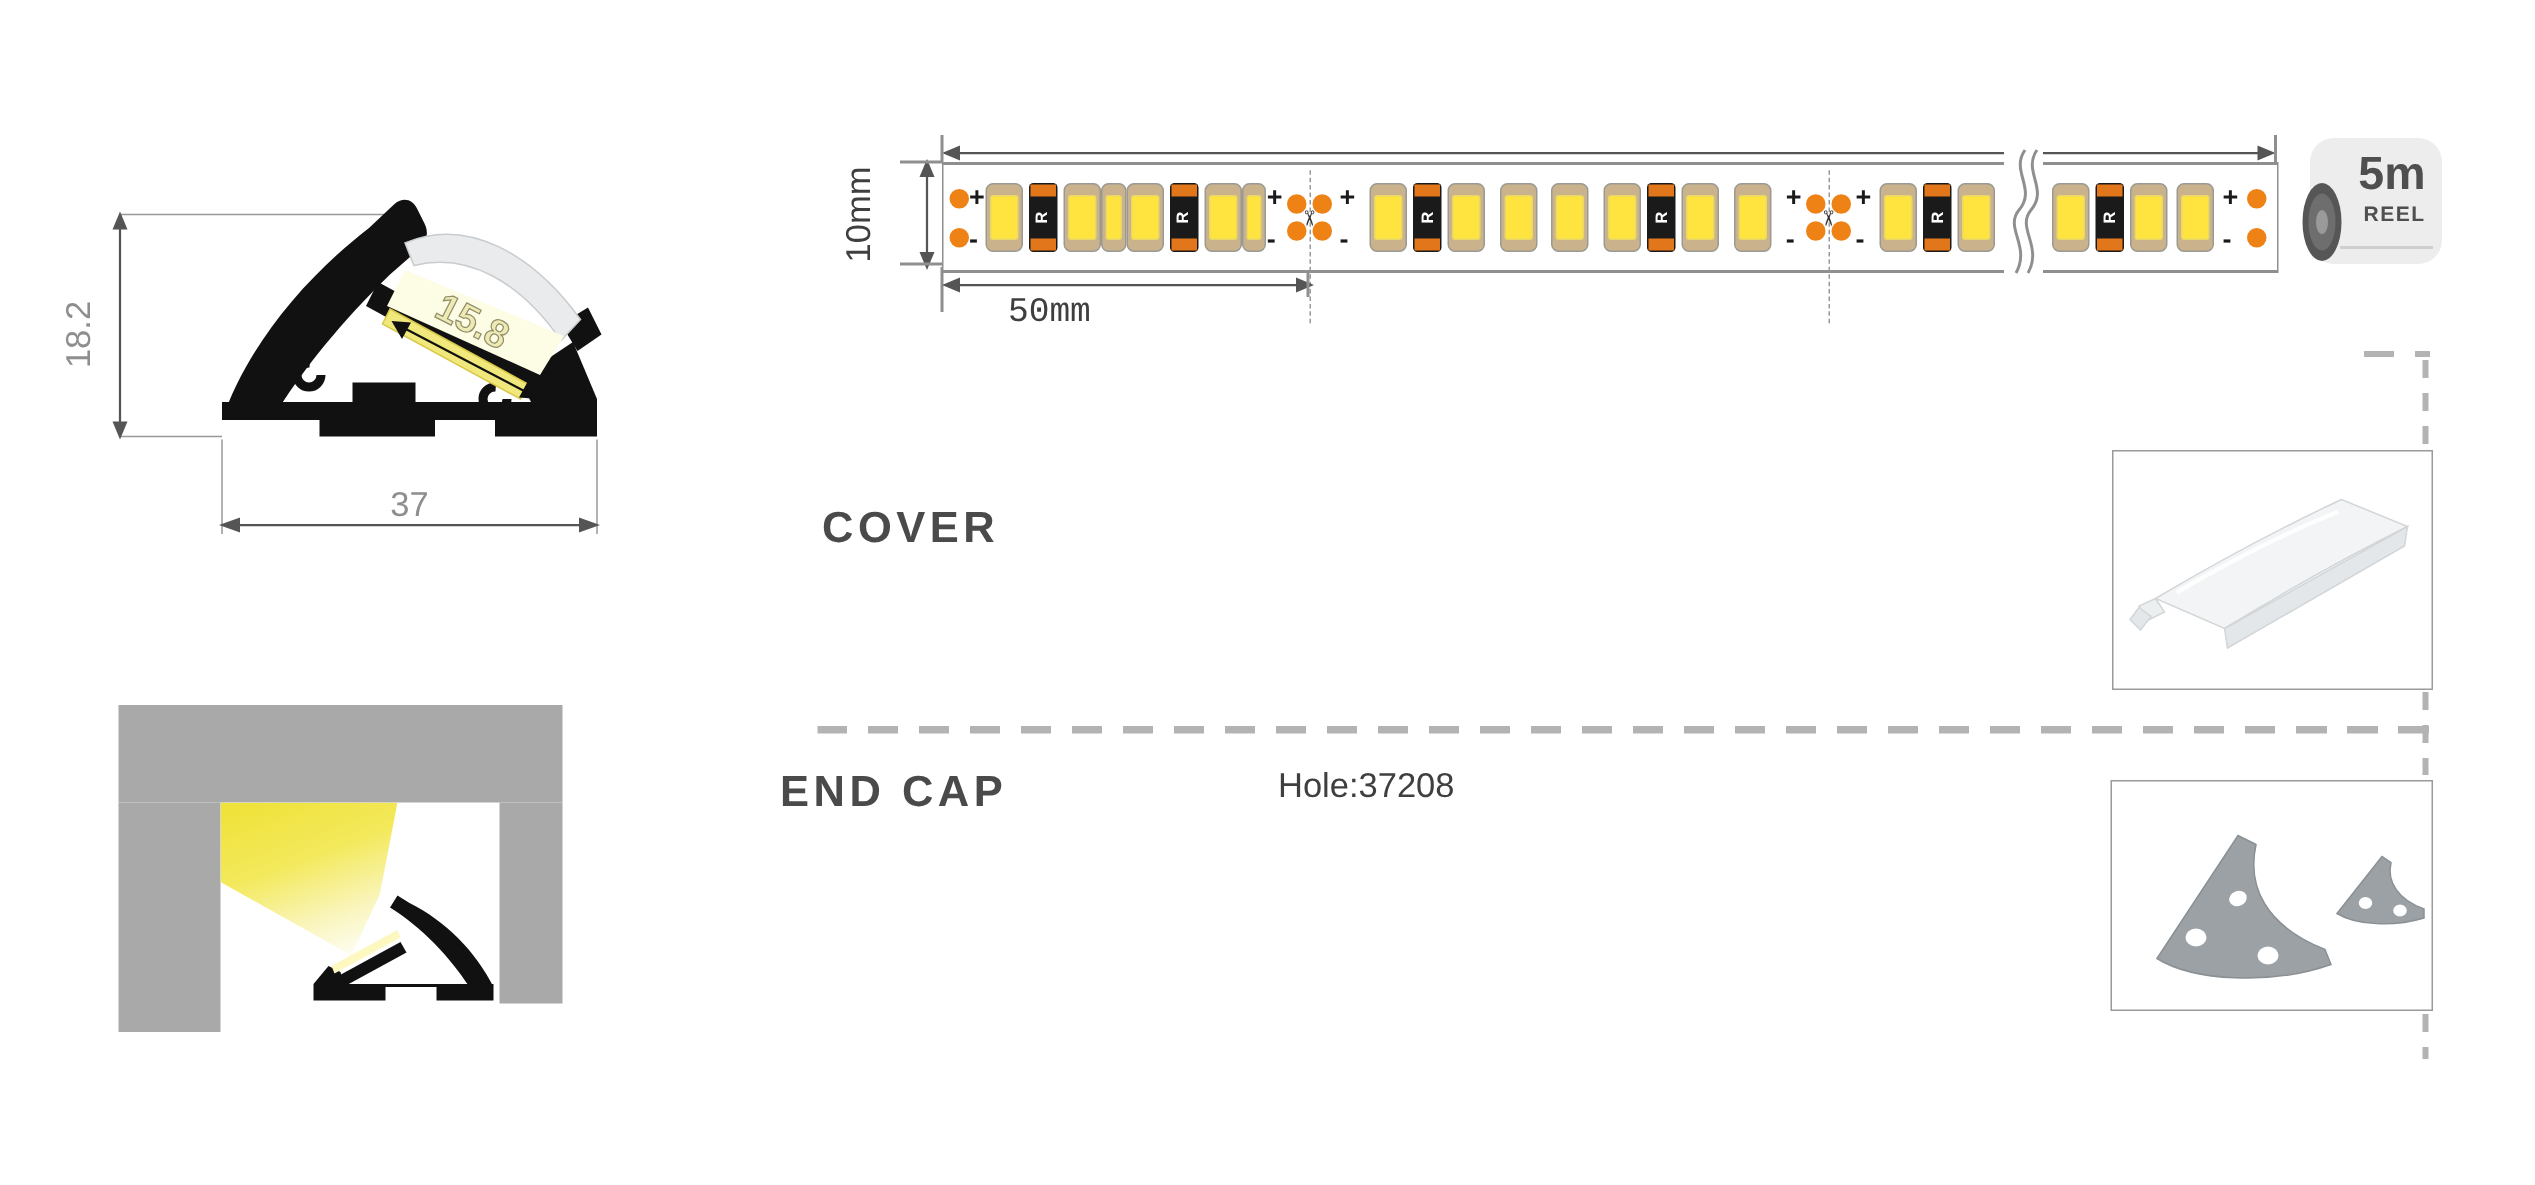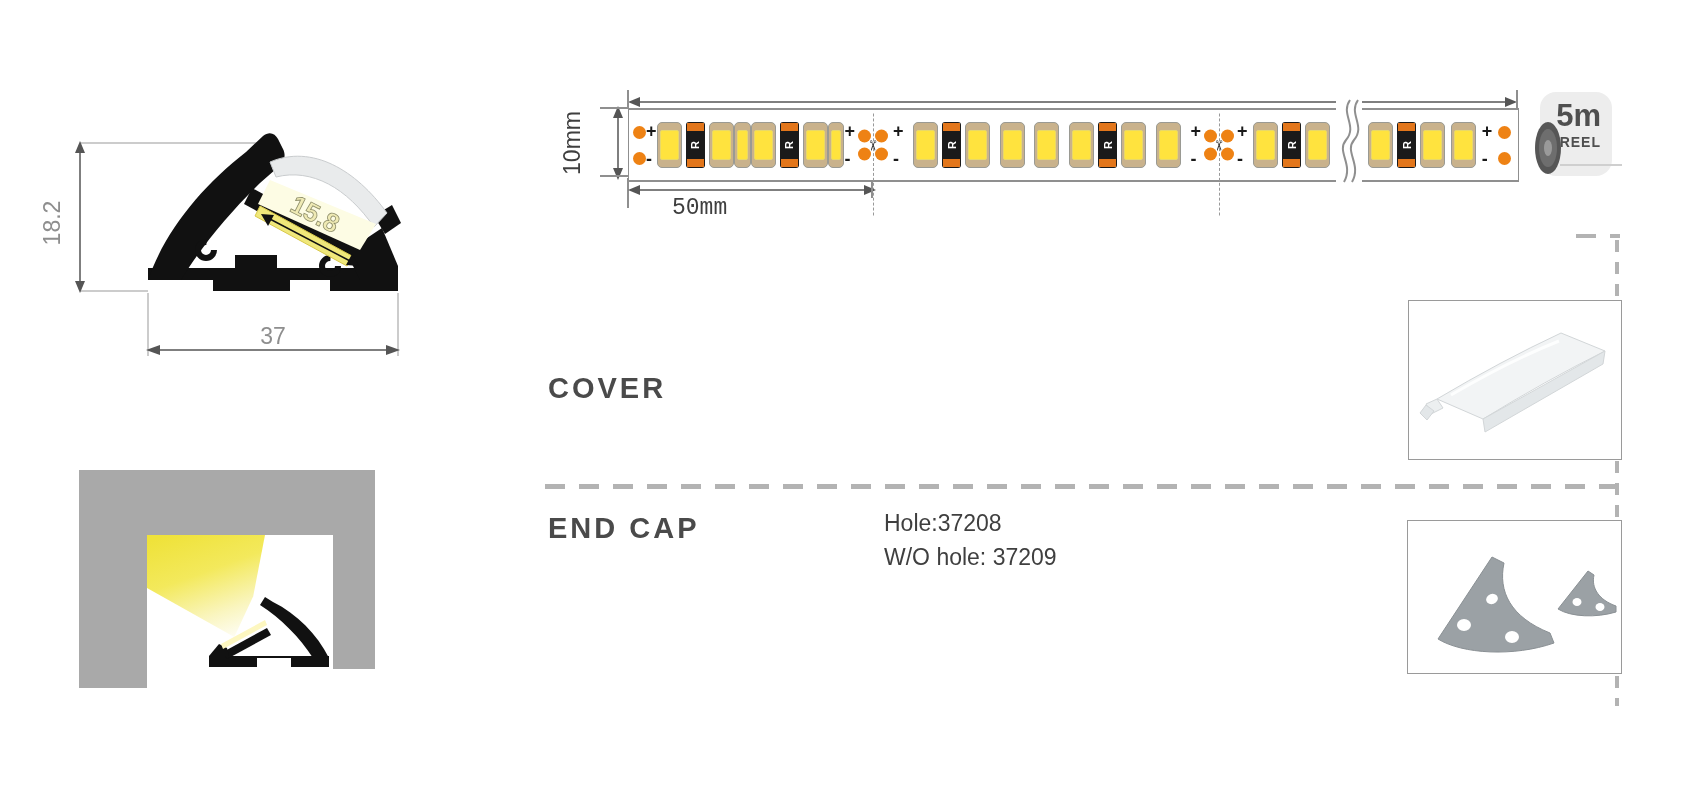--- a/index.html
+++ b/index.html
@@ -35,21 +35,21 @@
   .rlabel{position:absolute;top:50%;left:50%;transform:translate(-50%,-50%) rotate(-90deg);
     color:#fff;font-size:11px;font-weight:bold;font-family:"Liberation Sans",sans-serif;}
   .cluster{position:absolute;top:50%;transform:translate(-50%,-50%);display:flex;gap:4px;}
   .cl-col{display:flex;flex-direction:column;gap:5px;}
   .cutline{position:absolute;left:50%;top:-16px;height:102px;border-left:1.5px dashed #999;}
   .scissors{position:absolute;top:50%;left:50%;transform:translate(-50%,-50%) rotate(90deg);
     font-size:14px;color:#333;z-index:3;}
   .break-mark{width:26px;height:86px;margin-top:-8px;position:relative;z-index:2;background:#fff;}
 
   
-  #reel-badge{left:1540px;top:92px;width:72px;height:84px;background:var(--badge-bg,#ededed);
+  #reel-badge{left:1540px;top:92px;width:88px;height:84px;background:var(--badge-bg,#ededed);
     border-radius:16px;}
   #reel-badge .big{position:absolute;right:11px;top:6px;font-size:31px;font-weight:bold;color:var(--badge-text,#4f4f4f);}
   #reel-badge .small{position:absolute;right:11px;top:42px;font-size:14px;font-weight:bold;letter-spacing:1px;color:var(--badge-text,#4f4f4f);}
   #reel-badge .tape{position:absolute;left:20px;top:72px;width:62px;height:2px;background:#cfcfcf;}
 
   
   .sec-title{font-size:29px;font-weight:bold;letter-spacing:3px;color:var(--title-text,#4a4a4a);white-space:nowrap;}
   .codes{font-size:23px;color:var(--code-text,#3f3f3f);}
   .codes div{line-height:34px;white-space:nowrap;}
   .img-box{background:#fff;border:1px solid var(--box-border,#9a9a9a);}
@@ -313,41 +313,40 @@
     <span class="big">5m</span>
     <span class="small">REEL</span>
     <svg class="abs" style="left:-8px;top:28px;" width="34" height="56" viewBox="0 0 34 56">
       <ellipse cx="16" cy="28" rx="13" ry="26" fill="#565656"></ellipse>
       <ellipse cx="16" cy="28" rx="9" ry="19" fill="#6e6e6e"></ellipse>
       <ellipse cx="16" cy="28" rx="4" ry="8" fill="#9a9a9a"></ellipse>
     </svg>
     <div class="tape"></div>
   </div>
 
-  <div class="abs sec-title" style="left:548px;top:336px;margin-top:36px;">COVER</div>
+  <div class="abs sec-title" style="left:548px;top:336px;">COVER</div>
   <div class="abs img-box" style="left:1408px;top:300px;width:212px;height:158px;">
     <svg width="212" height="158" viewBox="0 0 212 158">
       <path d="M28,98 Q92,60 152,32 L196,50 Q136,80 74,118 Z" fill="#f2f4f5" stroke="#d2d6d8" stroke-width="1"></path>
       <path d="M74,118 L196,50 L194,63 L76,131 Z" fill="#e3e7e9" stroke="#d2d6d8" stroke-width="1"></path>
       <path d="M28,98 l-11,5 5,10 12,-6 Z" fill="#eceff0" stroke="#d2d6d8" stroke-width="1"></path>
       <path d="M17,104 l-6,8 7,7 7,-9 Z" fill="#e3e7e9" stroke="#d2d6d8" stroke-width="1"></path>
       <path d="M42,94 Q100,60 150,40" stroke="#ffffff" stroke-width="3" fill="none" opacity="0.85"></path>
     </svg>
   </div>
 
   <div class="abs dash-h" style="left:545px;top:484px;width:1075px;height:5px;"></div>
   <div class="abs dash-h" style="left:1576px;top:234px;width:44px;height:4px;"></div>
   <div class="abs dash-v" style="left:1615px;top:240px;width:4px;height:58px;"></div>
   <div class="abs dash-v" style="left:1615px;top:461px;width:4px;height:56px;"></div>
   <div class="abs dash-v" style="left:1615px;top:676px;width:4px;height:30px;"></div>
 
-  <div class="abs sec-title" style="left:548px;top:512px;">END CAP</div>
-  <div class="abs codes" style="left:852px;top:506px;margin-left:32px;">
+  <div class="abs sec-title" style="left:520px;top:512px;">END CAP</div>
+  <div class="abs codes" style="left:852px;top:506px;">
     <div>Hole:37208</div>
-    <div>W/O hole: 37209</div>
   </div>
   <div class="abs img-box" style="left:1407px;top:520px;width:213px;height:152px;">
     <svg width="213" height="152" viewBox="0 0 213 152">
 
       <path d="M30,118 L84,36 L96,42 C90,70 102,96 142,112 L146,122 C106,136 54,133 30,118 Z" fill="var(--endcap-gray,#9ba1a5)" stroke="#8a9094" stroke-width="1"></path>
       <ellipse cx="56" cy="104" rx="7" ry="6" fill="#fff"></ellipse>
       <ellipse cx="84" cy="78" rx="6" ry="5" fill="#fff" transform="rotate(-20 84 78)"></ellipse>
       <ellipse cx="104" cy="116" rx="7" ry="6" fill="#fff"></ellipse>
 
       <path d="M150,88 L180,50 L186,54 C183,67 191,79 208,85 L208,91 C188,97 163,96 150,88 Z" fill="var(--endcap-gray,#9ba1a5)" stroke="#8a9094" stroke-width="1"></path>

